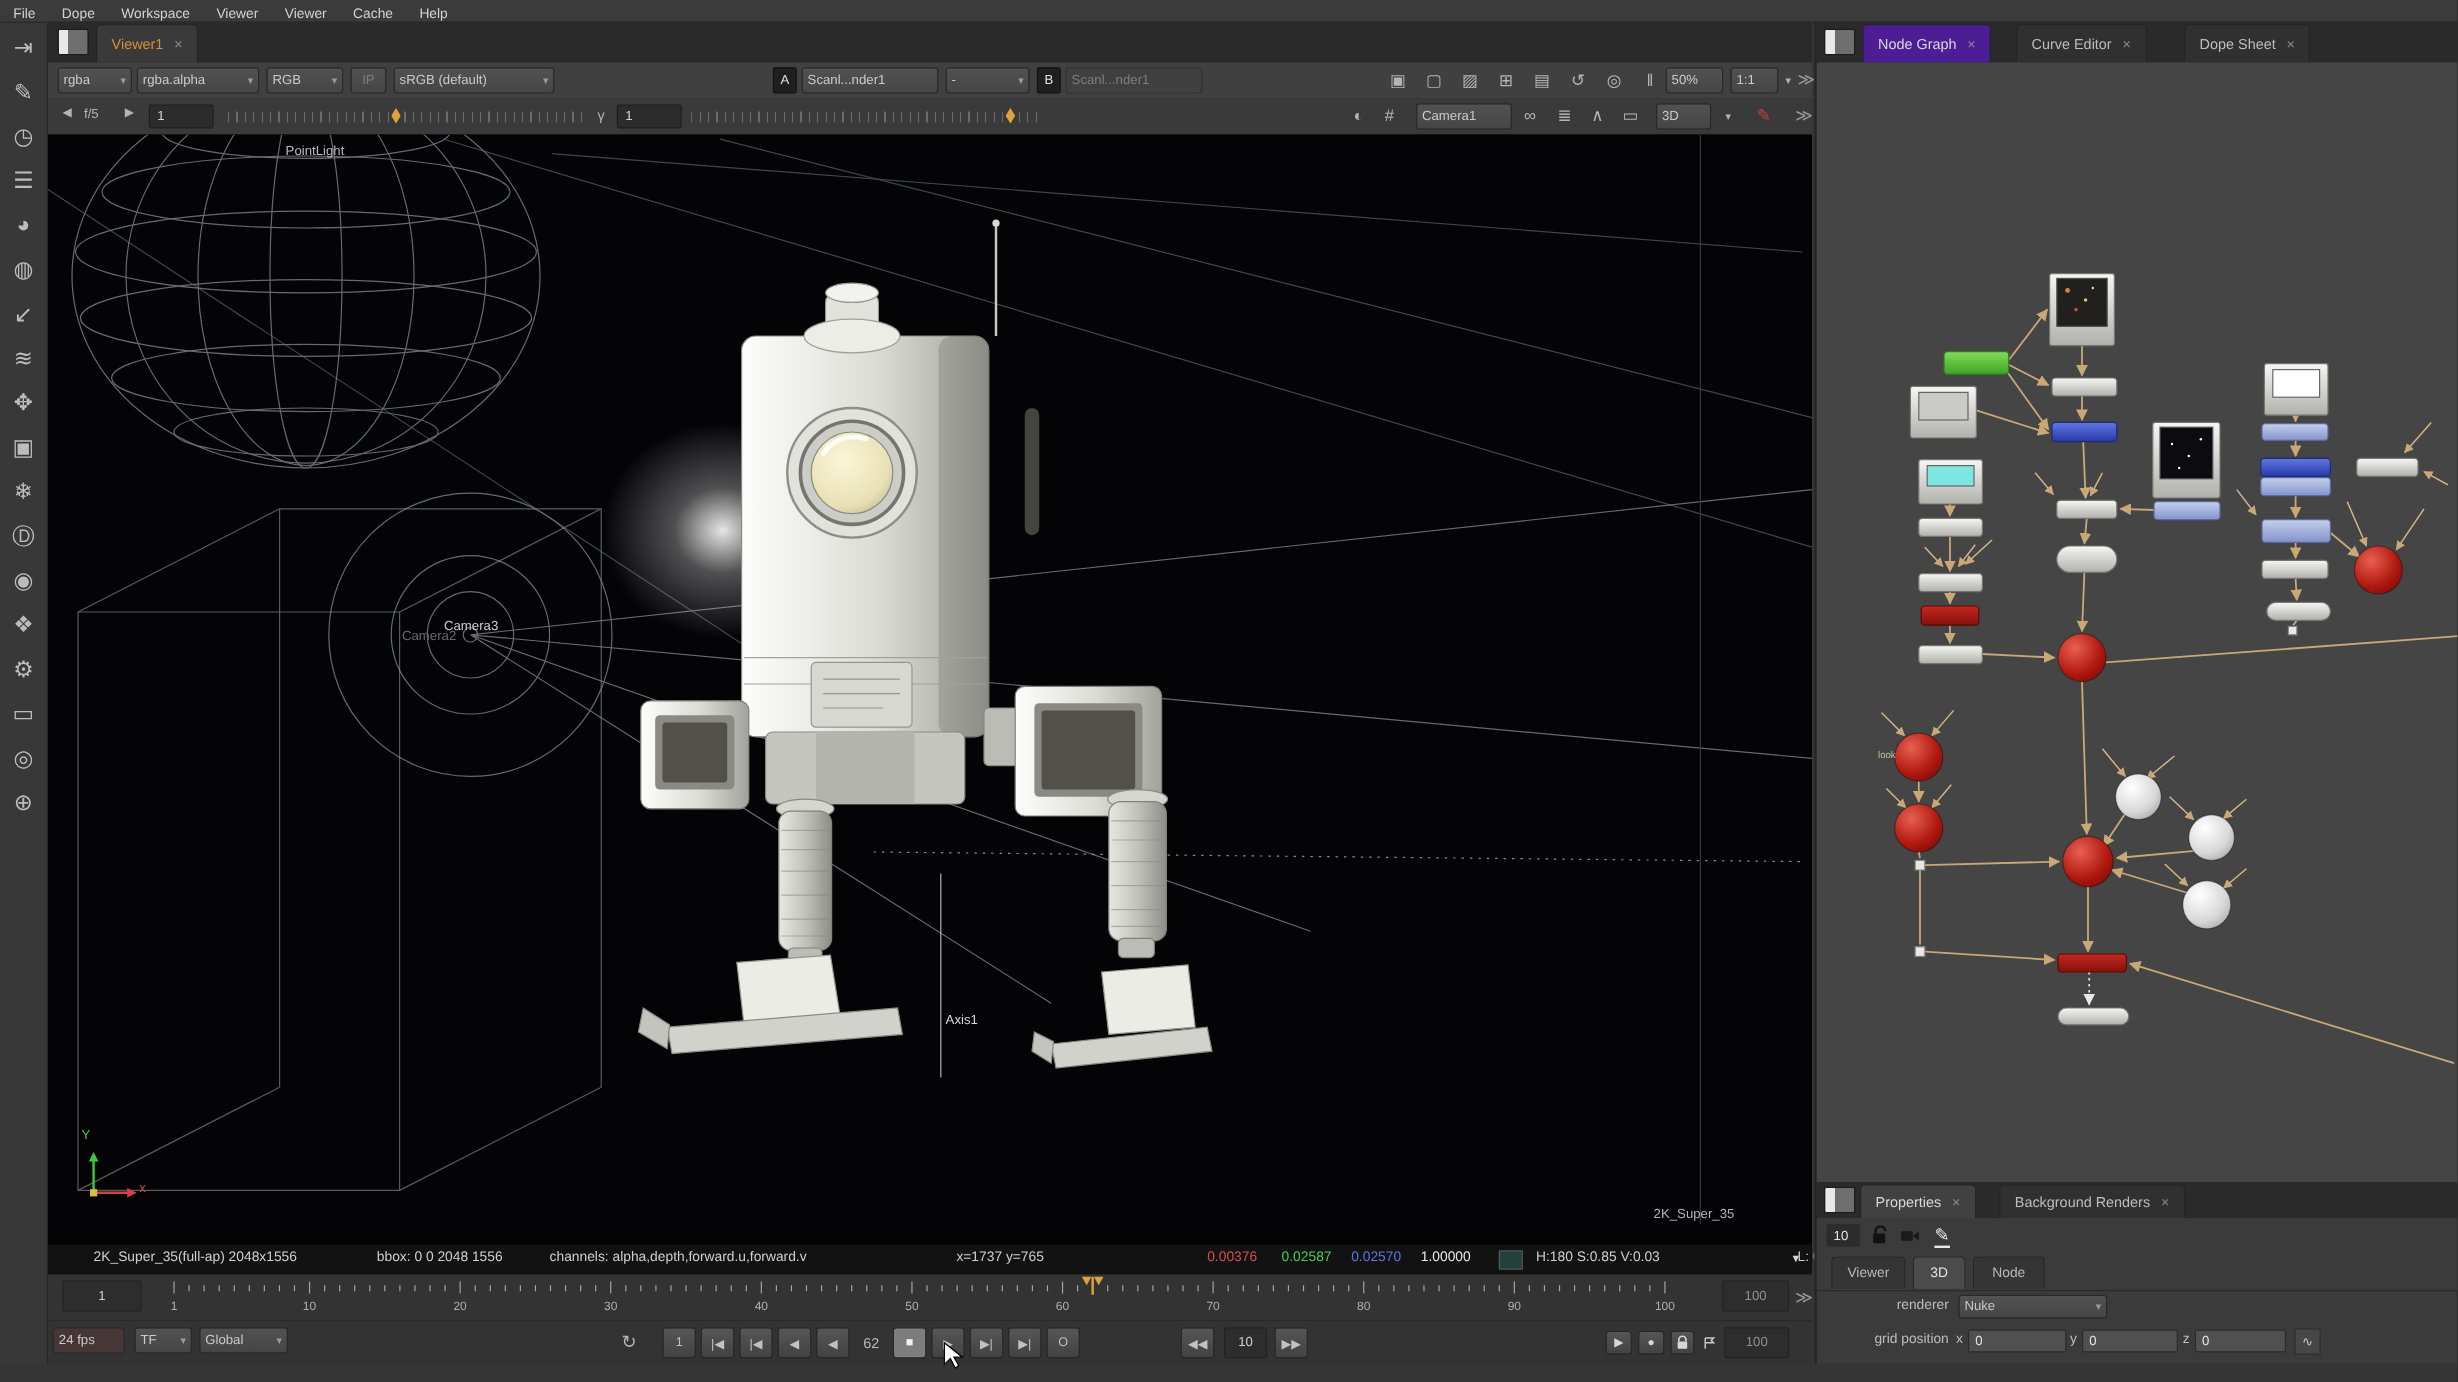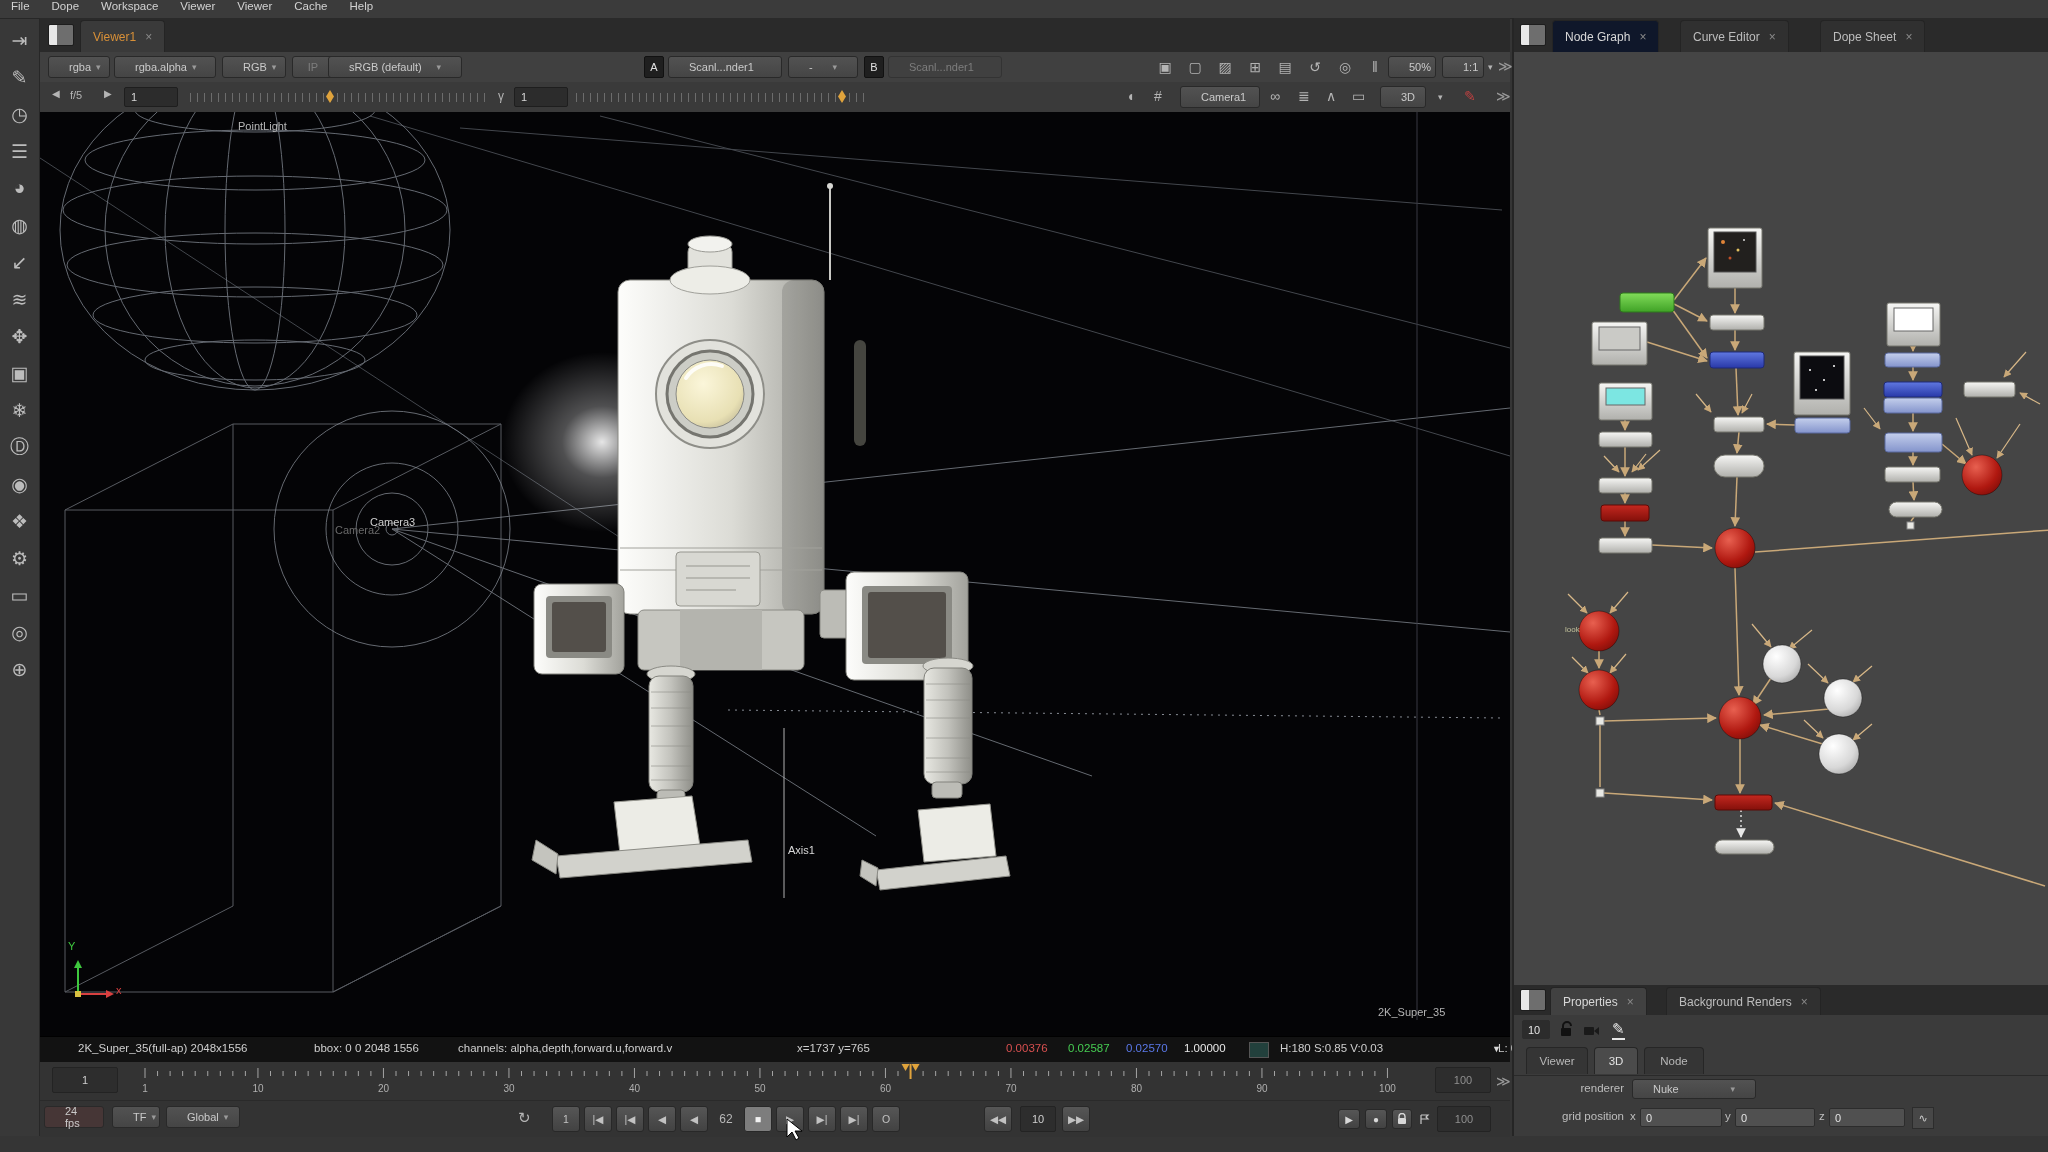--- a/index.html
+++ b/index.html
@@ -1,34 +1,34 @@
 <!DOCTYPE html>
 <html><head>
 <meta charset="utf-8">
 <style>
   html,body{margin:0;padding:0;background:#2e2e2e;font-family:"Liberation Sans",sans-serif;}
   #app{position:relative;width:2048px;height:1152px;overflow:hidden;background:#353535;color:#c8c8c8;}
   .abs{position:absolute;}
   
-  #menubar{position:absolute;left:0;top:0;width:2048px;height:18px;background:#3b3b3b;border-bottom:1px solid #272727;display:flex;align-items:flex-start;}
+  #menubar{position:absolute;left:0;top:0;width:2048px;height:18px;background:#3b3b3b;border-bottom:1px solid #272727;display:flex;align-items:flex-end;}
   .menu-item{padding:0 11px;font-size:11.5px;color:#d2d2d2;}
   
   #left-toolbar{position:absolute;left:0;top:19px;width:40px;height:1117px;background:#383838;border-right:1px solid #272727;display:flex;flex-direction:column;align-items:center;padding-top:6px;box-sizing:border-box;}
   .tool-icon{width:30px;height:30px;margin-bottom:7px;display:flex;align-items:center;justify-content:center;font-size:19px;color:#bcbcbc;}
   
   #viewer-panel{position:absolute;left:40px;top:18px;width:1470px;height:1118px;background:#373737;}
   .tabbar{position:absolute;left:0;top:0;width:100%;height:34px;background:#2a2a2a;border-bottom:1px solid #222;}
   .panel-icon{position:absolute;width:24px;height:20px;border:1px solid #1d1d1d;background:linear-gradient(90deg,#e8e8e8 0 8px,#6e6e6e 8px 100%);border-radius:2px;}
   .tab{position:absolute;top:2px;height:31px;background:#3a3a3a;border:1px solid #242424;border-bottom:none;border-radius:4px 4px 0 0;display:flex;align-items:center;gap:9px;padding:0 12px;font-size:12px;color:#bdbdbd;}
   .tab .close{color:#8a8a8a;font-size:12px;}
   .tab.orange{color:#d89038;}
   .vrow{position:absolute;left:0;width:100%;}
   #toolbar1{top:34px;height:30px;background:#404040;border-bottom:1px solid #2c2c2c;}
   #toolbar2{top:64px;height:30px;background:#3a3a3a;border-bottom:1px solid #2c2c2c;}
-  .dd,.btnbox{position:absolute;top:4px;height:22px;background:linear-gradient(#525252,#454545);border:1px solid #292929;border-radius:3px;display:flex;align-items:center;justify-content:space-between;padding:0 20px;font-size:11px;color:#cacaca;box-sizing:border-box;}
+  .dd,.btnbox{position:absolute;top:4px;height:22px;background:linear-gradient(#525252,#454545);border:1px solid #292929;border-radius:3px;display:flex;align-items:center;justify-content:space-between;padding:0 4px;font-size:11px;color:#cacaca;box-sizing:border-box;}
   .caret{color:#9a9a9a;font-size:9px;margin-left:5px;}
   .ablabel{position:absolute;top:4px;width:20px;height:22px;background:#1f1f1f;border:1px solid #111;color:#e0e0e0;font-size:11px;display:flex;align-items:center;justify-content:center;border-radius:2px;box-sizing:border-box;}
   .ghost{color:#7d7d7d;}
   .vicon{width:26px;height:22px;display:flex;align-items:center;justify-content:center;font-size:14px;color:#b4b4b4;}
   #tb1-icons{position:absolute;left:1112px;top:4px;display:flex;gap:4px;}
   .flaticon{position:absolute;top:6px;font-size:14px;color:#b4b4b4;}
   .slider{position:absolute;top:5px;height:20px;background:repeating-linear-gradient(90deg,#6c6c6c 0 1px,transparent 1px 7px);background-size:100% 9px;background-position:0 6px;background-repeat:no-repeat;}
   .smarker{position:absolute;top:3px;width:8px;height:13px;background:#e0a33c;clip-path:polygon(50% 0,100% 50%,50% 100%,0 50%);}
   .numbox{position:absolute;top:5px;height:20px;background:#2c2c2c;border:1px solid #1e1e1e;color:#d6d6d6;font-size:11px;display:flex;align-items:center;padding:0 6px;box-sizing:border-box;border-radius:2px;}
   
@@ -523,21 +523,21 @@
       </div>
       <div class="rangebox" style="left:1397px;top:5px;width:54px;height:26px">
           <span>100</span>
         </div>
     </div>
   </div>
 
   <div id="right-panel">
     <div class="tabbar" style="width:536px">
       <div class="panel-icon" style="left:6px;top:6px"></div>
-      <div class="tab" style="left:38px;background:#0f172a;color:#d8d8d8">
+      <div class="tab" style="left:38px;background:#4c1d95;color:#d8d8d8">
         <span>Node Graph</span>
           <span class="close">×</span>
       </div>
       <div class="tab" style="left:166px;background:#303030">
         <span>Curve Editor</span>
           <span class="close">×</span>
       </div>
       <div class="tab" style="left:306px;background:#303030">
         <span>Dope Sheet</span>
           <span class="close">×</span>

